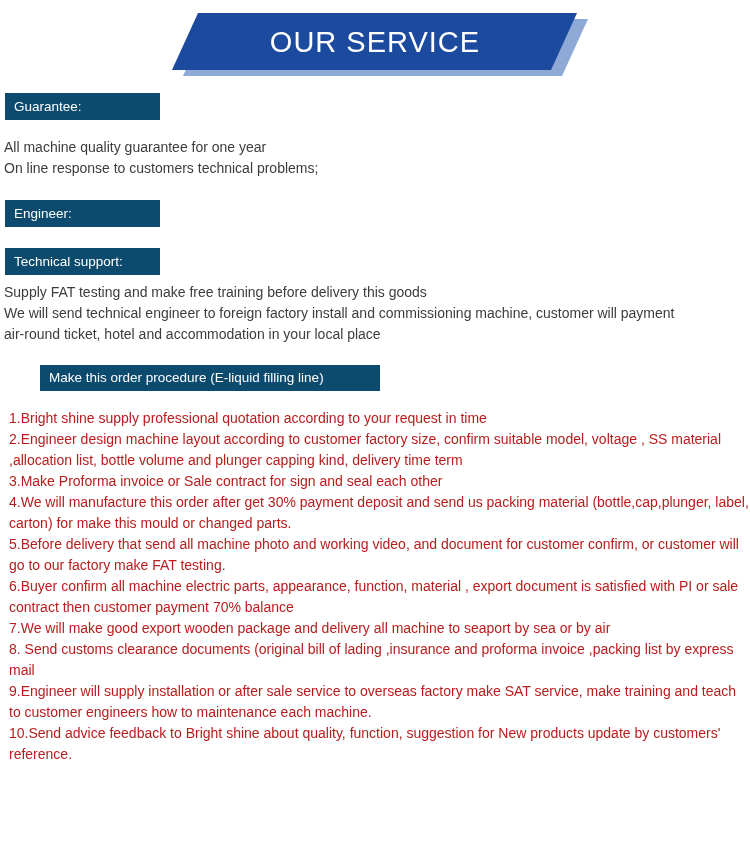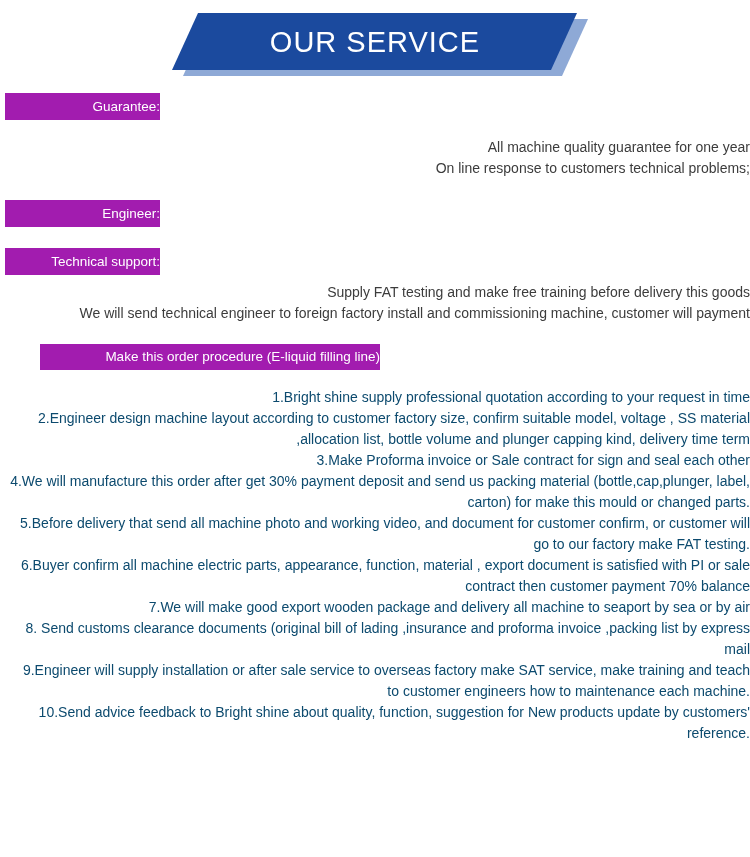--- a/index.html
+++ b/index.html
@@ -11,66 +11,65 @@
     width: 750px;
     height: 857px;
     font-family: "Liberation Sans", sans-serif;
     color: #3c3c3c;
     overflow: hidden;
   }
   .page {
     position: relative;
     width: 750px;
     height: 653px;
-    text-align: right;
   }
   
   .banner-wrap {
     width: 750px;
     height: 86px;
   }
   
   .bar {
-    background: #a21caf;
+    background: #0c4a6e;
     color: #ffffff;
     font-size: 13.5px;
     height: 27px;
     line-height: 27px;
     padding-left: 9px;
     margin-left: 5px;
     box-sizing: border-box;
     white-space: nowrap;
     overflow: hidden;
   }
   .bar-sm { width: 155px; }
   .bar-lg { width: 340px; margin-left: 40px; }
   #bar-guarantee  { margin-top: 7px; }
   #bar-document   { margin-top: 21px; }
   #bar-technical  { margin-top: 21px; }
   #bar-procedure  { margin-top: 20px; height: 26px; line-height: 26px; }
   
   .lines { margin: 0; }
   .lines .line {
     margin: 0;
-    padding-left: 19px;
+    padding-left: 4px;
     font-size: 14px;
     line-height: 21px;
     color: #3c3c3c;
     white-space: nowrap;
   }
   #block-guarantee { margin-top: 17px; }
   #block-document  { margin-top: 14px; }
   #block-technical { margin-top: 7px; }
   
   .steps {
     margin-top: 17px;
     padding-left: 9px;
     font-size: 14px;
     line-height: 21px;
-    color: #0c4a6e;
+    color: #b91c1c;
   }
   .steps .step { margin: 0; }
 </style>
 </head>
 <body>
 
 <div class="page">
 
   <div class="banner-wrap">
     <svg width="750" height="86" viewBox="0 0 750 86">
@@ -85,20 +84,21 @@
     <p class="line">All machine quality guarantee for one year</p>
     <p class="line">On line response to customers technical problems;</p>
   </div>
 
   <div id="bar-document" class="bar bar-sm">Engineer:</div>
 
   <div id="bar-technical" class="bar bar-sm">Technical support:</div>
   <div id="block-technical" class="lines">
     <p class="line">Supply FAT testing and make free training before delivery this goods</p>
     <p class="line">We will send technical engineer to foreign factory install and commissioning machine, customer will payment</p>
+    <p class="line">air-round ticket, hotel and accommodation in your local place</p>
   </div>
 
   <div id="bar-procedure" class="bar bar-lg">Make this order procedure (E-liquid filling line)</div>
   <div class="steps">
     <div class="step">1.Bright shine supply professional quotation according to your request in time</div>
     <div class="step">2.Engineer design machine layout according to customer factory size, confirm suitable model, voltage , SS material ,allocation list, bottle volume and plunger capping kind, delivery time term</div>
     <div class="step">3.Make Proforma invoice or Sale contract for sign and seal each other</div>
     <div class="step">4.We will manufacture this order after get 30% payment deposit and send us packing material (bottle,cap,plunger, label, carton) for make this mould or changed parts.</div>
     <div class="step">5.Before delivery that send all machine photo and working video, and document for customer confirm, or customer will go to our factory make FAT testing.</div>
     <div class="step">6.Buyer confirm all machine electric parts, appearance, function, material , export document is satisfied with PI or sale contract then customer payment 70% balance</div>

